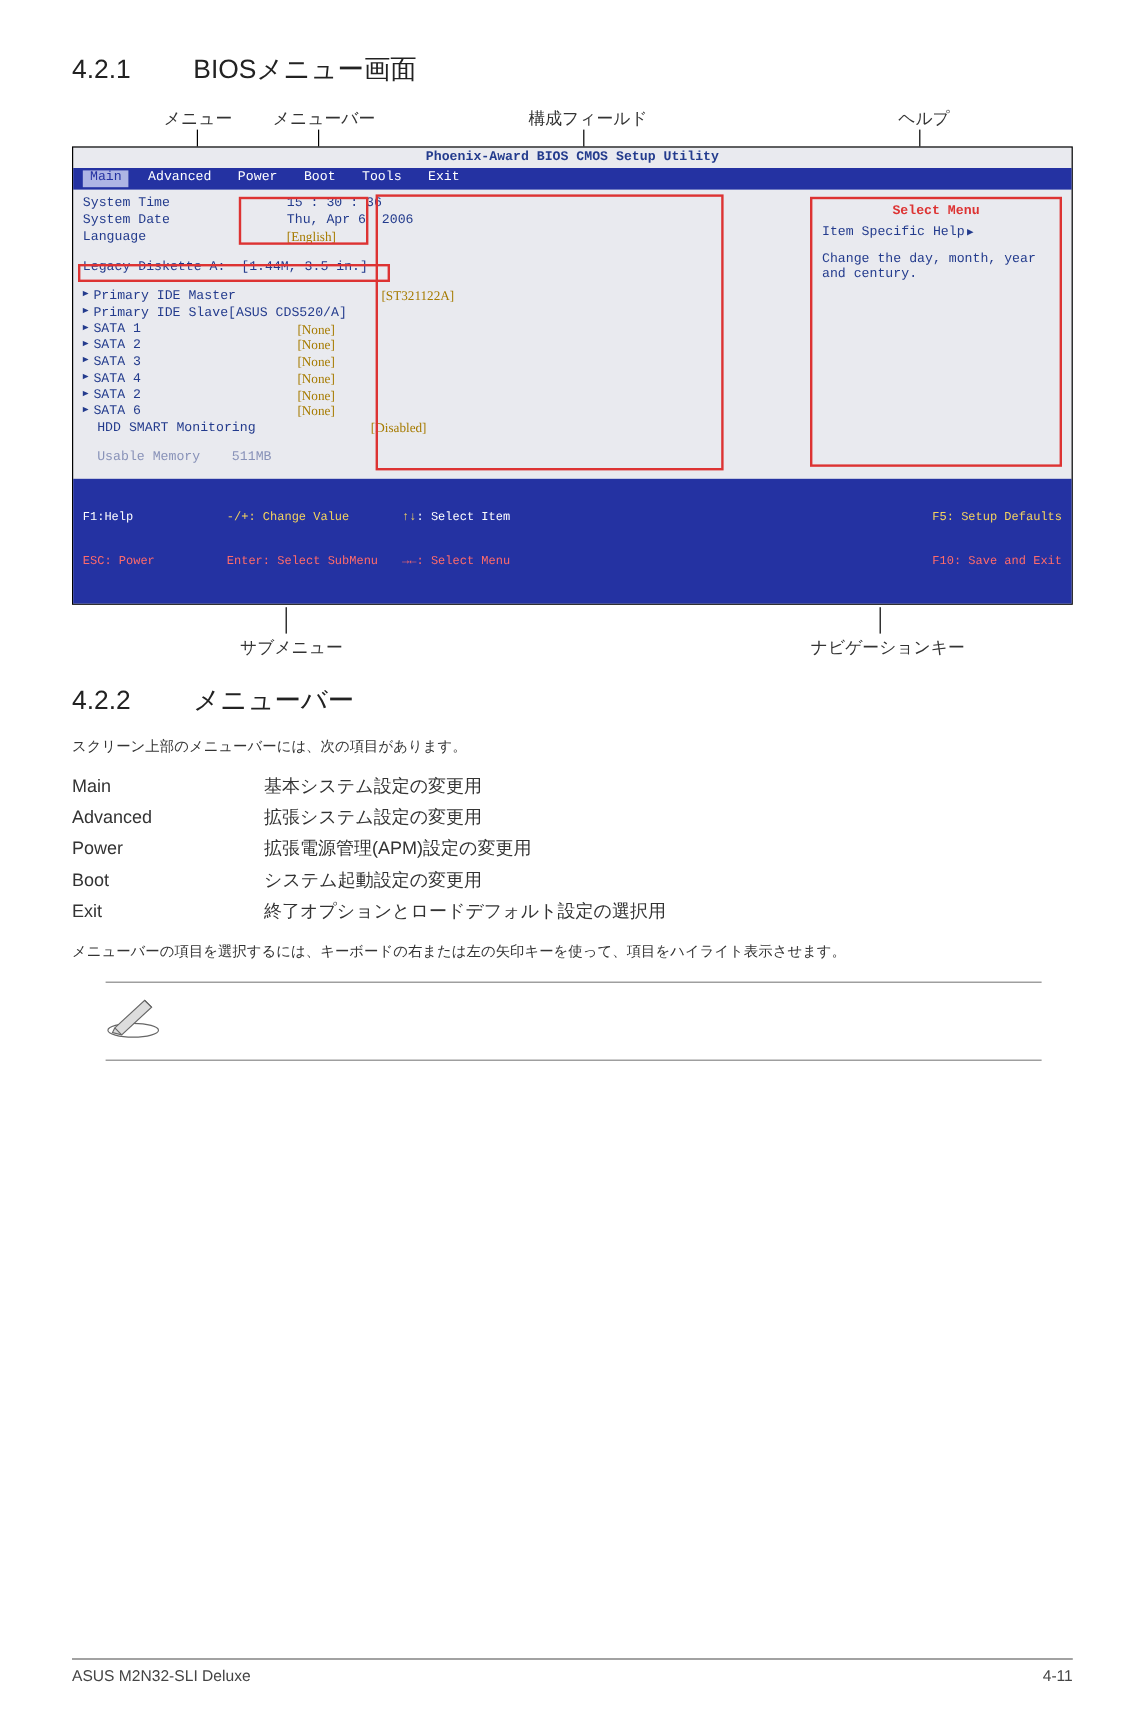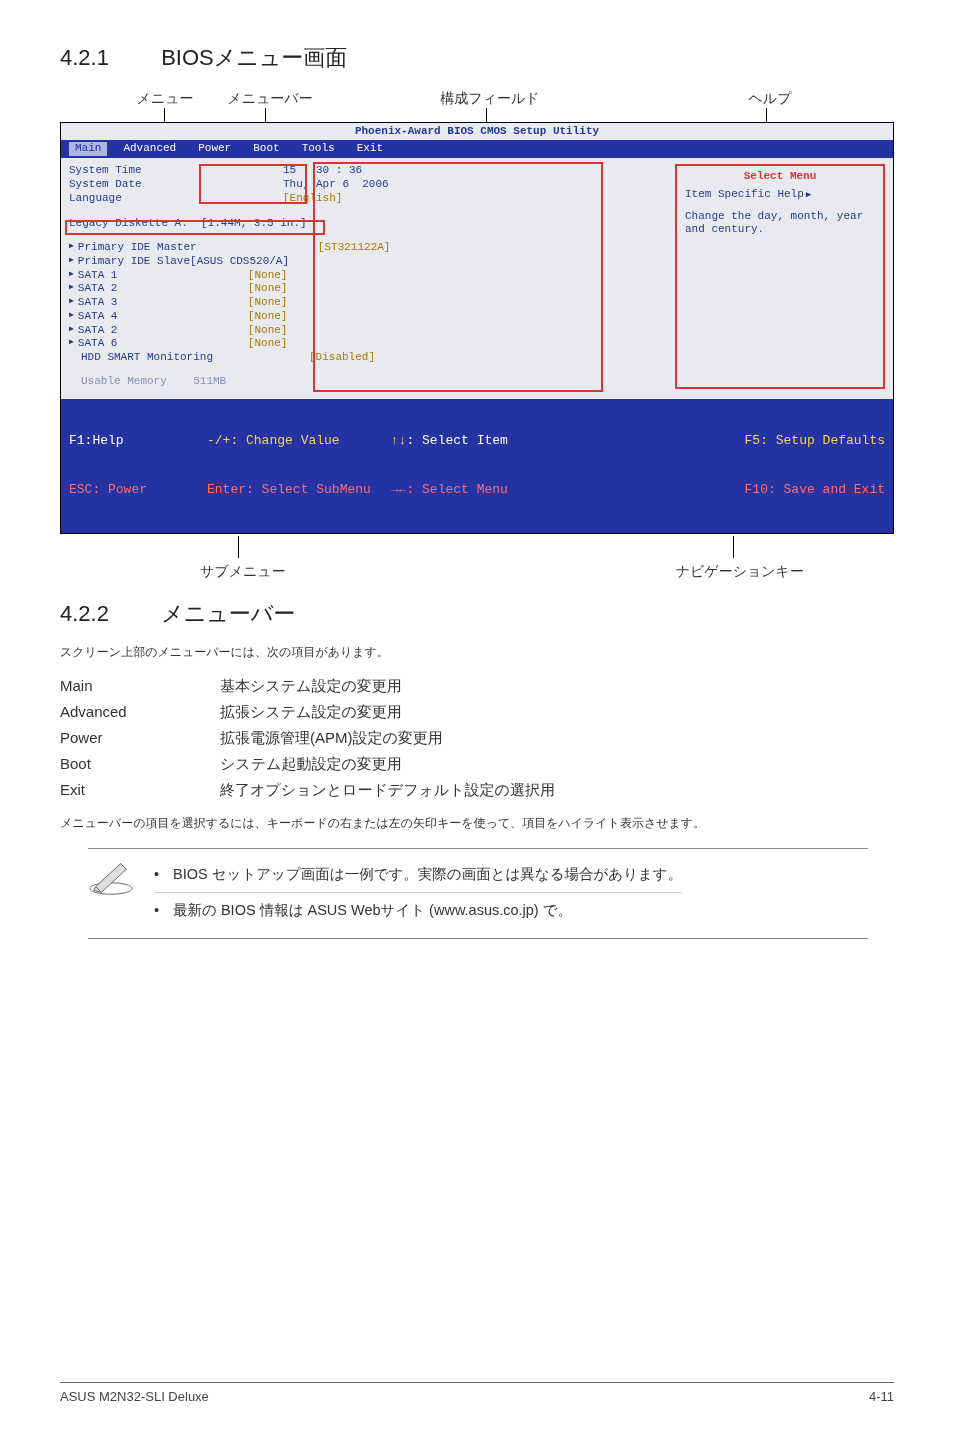--- a/index.html
+++ b/index.html
@@ -81,22 +81,22 @@
   .sel-menu {
     text-align: center;
     color: #d33;
     font-weight: bold;
     margin-bottom: 4px;
   }
   .help-item { color: #233b8d; }
   .arrow-r::after { content: "▶"; font-size: 9px; margin-left: 2px; color: #233b8d; }
   .bios-row { display: flex; white-space: pre; }
   .bios-row .k { width: 170px; }
-  .bios-row .v { width: 160px; margin-left: 44px; }
-  .yellow { color: #a67b00; }
+  .bios-row .v { width: 160px; }
+  .yellow { color: #a67b00; font-family: Liberation Serif, serif; }
   .tri::before { content: "▶"; font-size: 8px; color: #233b8d; margin-right: 4px; }
   .redbox-time {
     position: absolute;
     border: 2px solid #d33;
     left: 130px; top: 0px; width: 108px; height: 40px;
     pointer-events: none;
   }
   .redbox-legacy {
     position: absolute;
     border: 2px solid #d33;
@@ -108,38 +108,38 @@
     border: 2px solid #d33;
     left: 244px; top: -2px; width: 290px; height: 230px;
     pointer-events: none;
   }
   .gray { color: #8892b8; }
   .bios-footer {
     background: #2432a2;
     color: #fff;
     display: flex;
     font-family: "Courier New", monospace;
-    font-size: 13px;
+    font-size: 10px;
     padding: 2px 8px;
     gap: 20px;
   }
   .bios-footer .col { white-space: pre; }
   .bios-footer .cy { color: #f4d35e; }
   .bios-footer .rd { color: #ff6b6b; }
 
   .sub-annot {
     display: flex;
     margin-top: 2px;
     font-size: 14px;
     font-family: "Hiragino Sans", "Meiryo", sans-serif;
   }
   .sub-annot .tickv { width: 1px; height: 22px; background: #000; }
   .sub-tick1 { margin-left: 178px; }
   .sub-tick2 { margin-left: 494px; }
-  .sub-annot-labels { display: flex; margin-top: 2px; }
+  .sub-annot-labels { display: flex; margin-top: 2px; font-family: Liberation Mono, monospace; }
   .sub-lab1 { margin-left: 140px; }
   .sub-lab2 { margin-left: 390px; }
 
   .body-text { margin: 12px 0; font-size: 12px; }
   .def-table { margin: 6px 0 10px 0; }
   .def-row { display: flex; margin-bottom: 2px; }
   .def-row .term { width: 160px; font-size: 15px; }
   .def-row .desc { font-size: 15px; }
   .note-box {
     display: flex;
@@ -316,22 +316,18 @@
 
 <div class="note-box">
   <div class="note-icon">
     <svg viewBox="0 0 48 40">
       <ellipse cx="24" cy="32" rx="22" ry="6" fill="none" stroke="#666" stroke-width="1"></ellipse>
       <path d="M8 30 L34 6 L40 12 L14 36 L6 34 Z" fill="#ddd" stroke="#666" stroke-width="1"></path>
       <path d="M34 6 L40 12" stroke="#666" stroke-width="1"></path>
       <path d="M8 30 L14 36" stroke="#666" stroke-width="1"></path>
     </svg>
   </div>
-  <div class="note-list">
-    <div class="bullet">BIOS セットアップ画面は一例です。実際の画面とは異なる場合があります。</div>
-    <div class="bullet">最新の BIOS 情報は ASUS Webサイト (www.asus.co.jp) で。</div>
-  </div>
 </div>
 
 <div class="page-footer">
   <span>ASUS M2N32-SLI Deluxe</span>
   <span>4-11</span>
 </div>
 
 </body></html>

